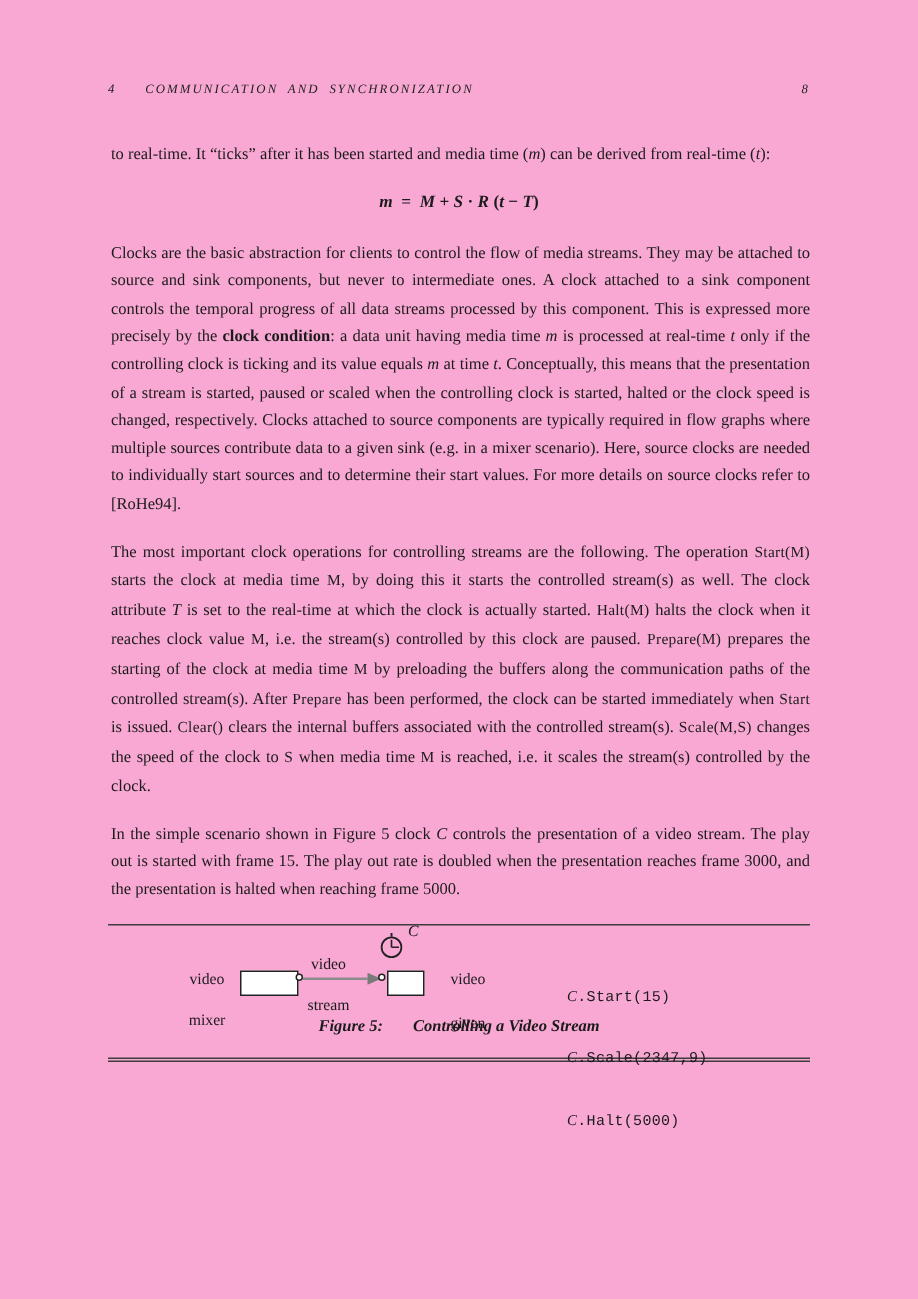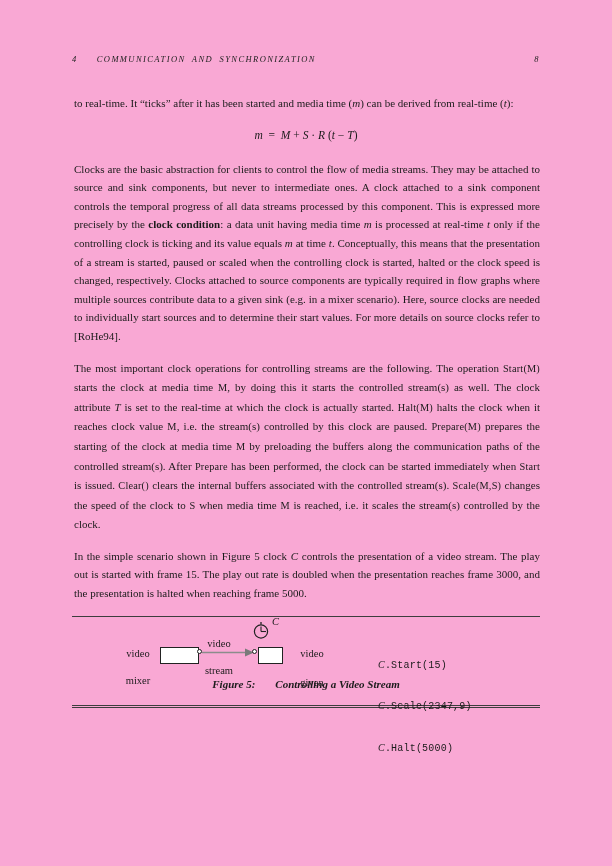--- a/index.html
+++ b/index.html
@@ -18,20 +18,21 @@
   .running-head .sec { margin-right:14px; letter-spacing:0; }
   
   .bodytext p {
     font-size:11px; line-height:18.6px; text-align:justify;
     margin:0 0 13px 2px;
   }
   .para-first { margin-top:30px !important; }
   .formula {
     text-align:center; font-size:11.5px; line-height:18px;
     margin:6px 0 16px 0;
+    font-weight:bold;
   }
   .seg-i { font-style:italic; }
   .seg-b { font-weight:bold; }
   .seg-m { font-family:Liberation Serif, serif; font-size:10.3px; letter-spacing:0.2px; }
   .seg-c { font-family:"Liberation Serif", serif; font-style:italic; }
   
   .figure {
     margin-top:12px;
     border-top:1.5px solid #3d3d3d;
     border-bottom:3px double #3d3d3d;

